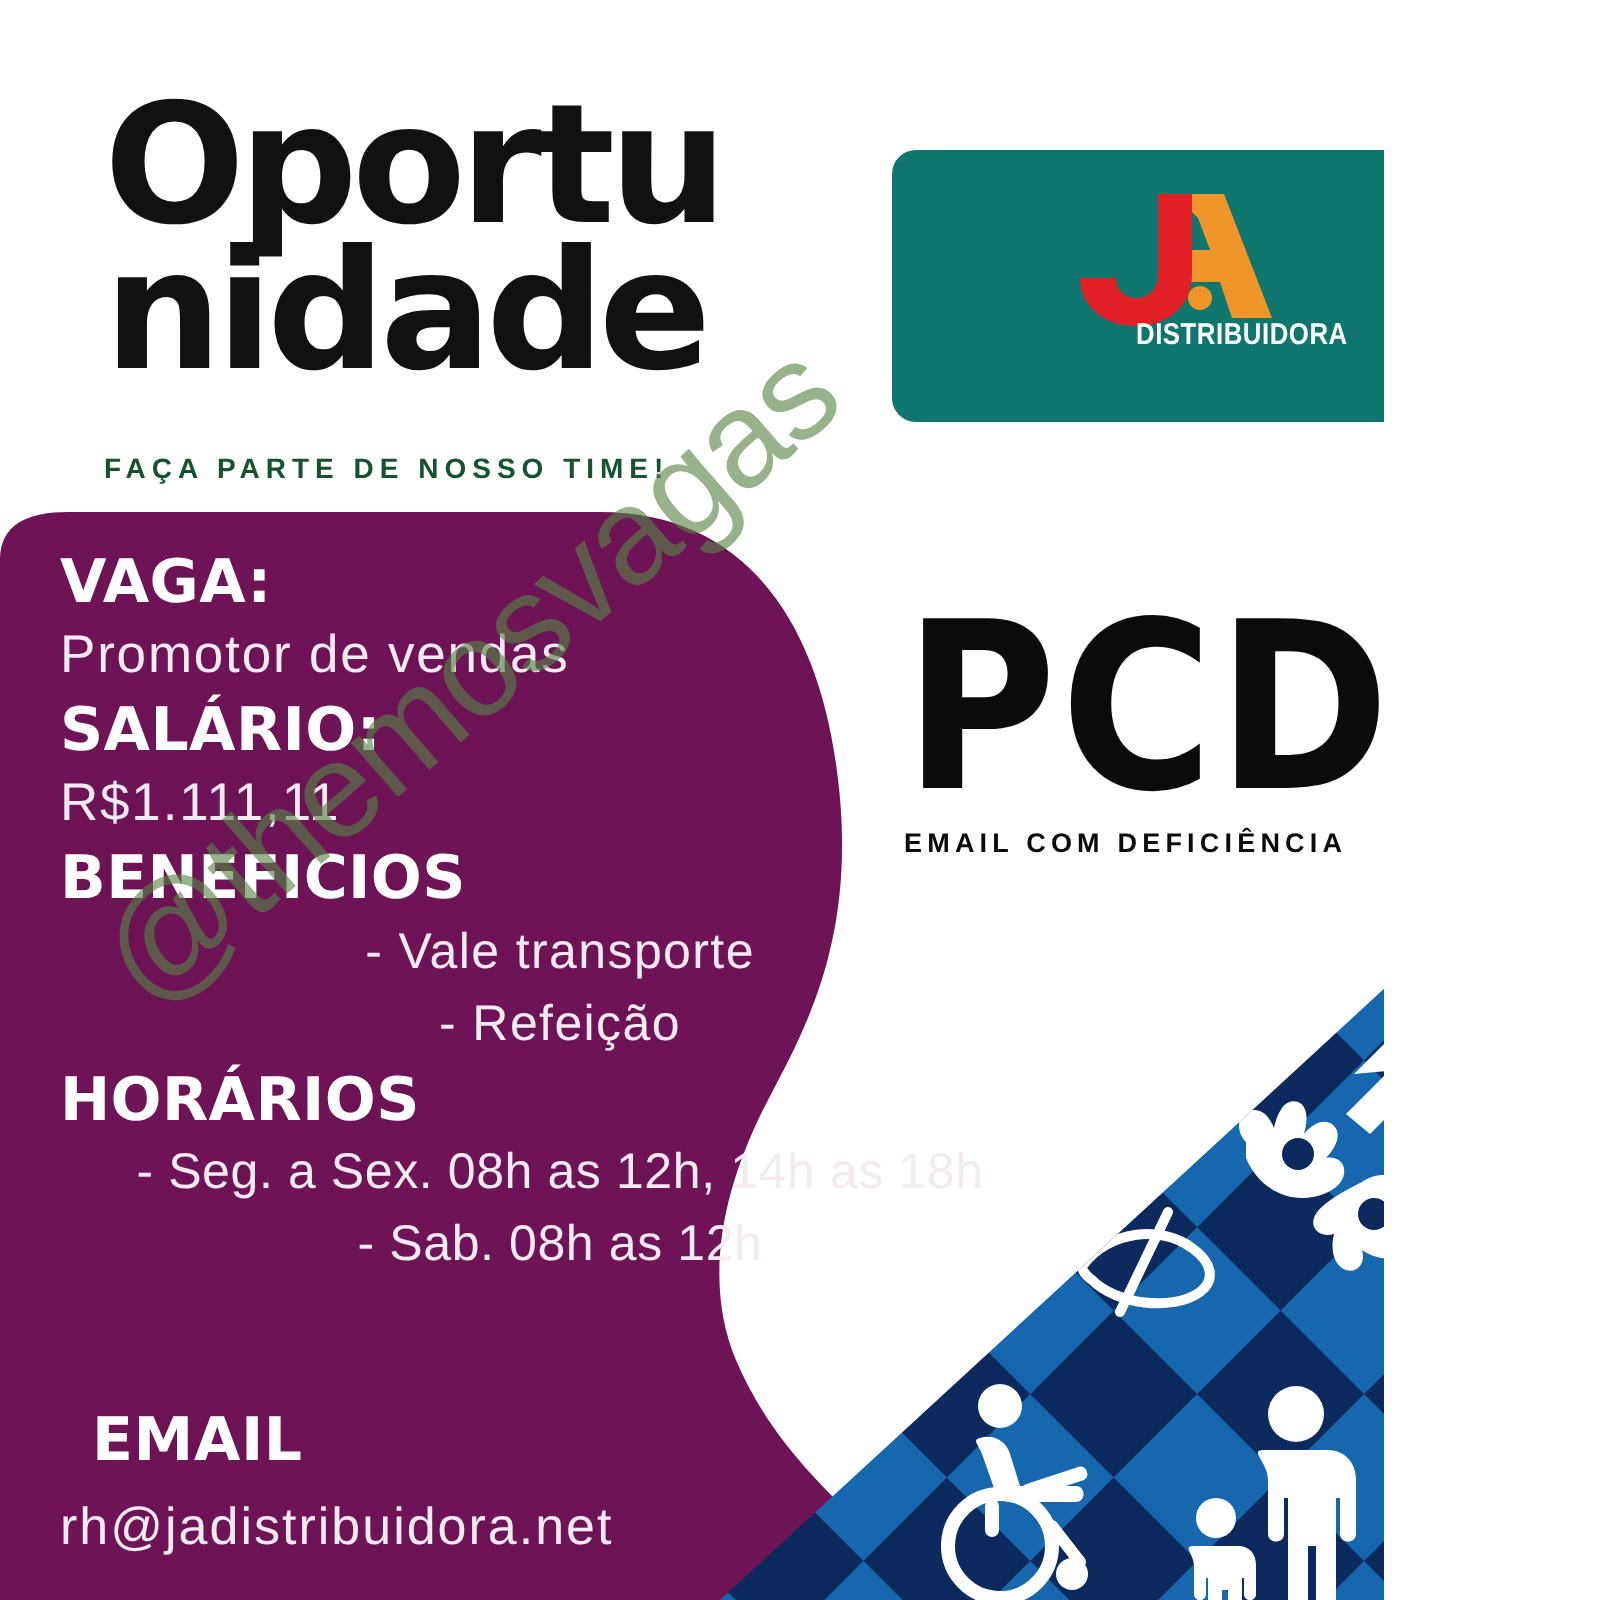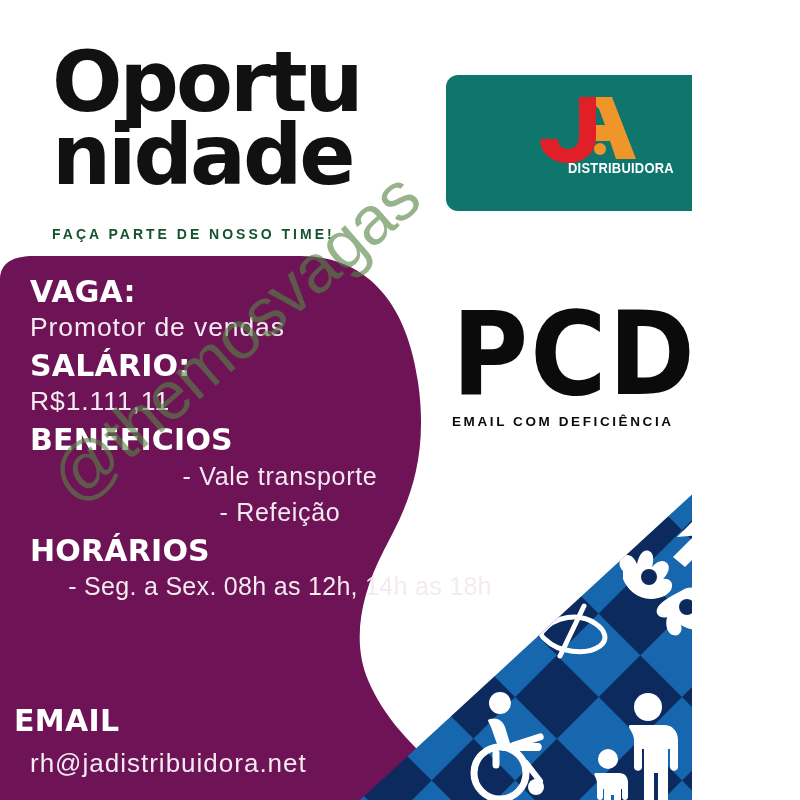--- a/index.html
+++ b/index.html
@@ -73,21 +73,21 @@
     font-weight:400;font-size:26.5px;letter-spacing:.9px;
     margin:0 0 7px 0;line-height:1.12;color:#f4eaf1;
   }
   .info .item{
     font-family:"Liberation Sans", sans-serif;
     font-weight:400;font-size:25px;letter-spacing:.7px;
     margin:0 0 8px 0;line-height:1.14;color:#f4eaf1;white-space:nowrap;text-align:center;
   }
   .info .item.sm{font-size:25px;letter-spacing:.3px;}
   .email-hd{
-    position:absolute;left:14px;top:703px;
+    position:absolute;left:46px;top:703px;
     font-family:"DejaVu Sans", sans-serif;
     font-weight:700;font-size:30px;color:#ffffff;letter-spacing:.3px;
   }
   .email-val{
     position:absolute;left:30px;top:748px;
     font-family:Liberation Sans, sans-serif;
     font-weight:400;font-size:26px;color:#f4eaf1;letter-spacing:1px;
   }
 
   
@@ -234,20 +234,21 @@
   <div class="info">
     <p class="hd">VAGA:</p>
     <p class="val">Promotor de vendas</p>
     <p class="hd">SALÁRIO:</p>
     <p class="val">R$1.111,11</p>
     <p class="hd">BENEFICIOS</p>
     <p class="item">- Vale transporte</p>
     <p class="item">- Refeição</p>
     <p class="hd">HORÁRIOS</p>
     <p class="item sm">- Seg. a Sex. 08h as 12h, 14h as 18h</p>
+    <p class="item sm">- Sab. 08h as 12h</p>
   </div>
 
   <div class="email-hd">EMAIL</div>
   <div class="email-val">rh@jadistribuidora.net</div>
 
   <div class="watermark">
     <span>@themosvagas</span>
   </div>
 
 </div>

